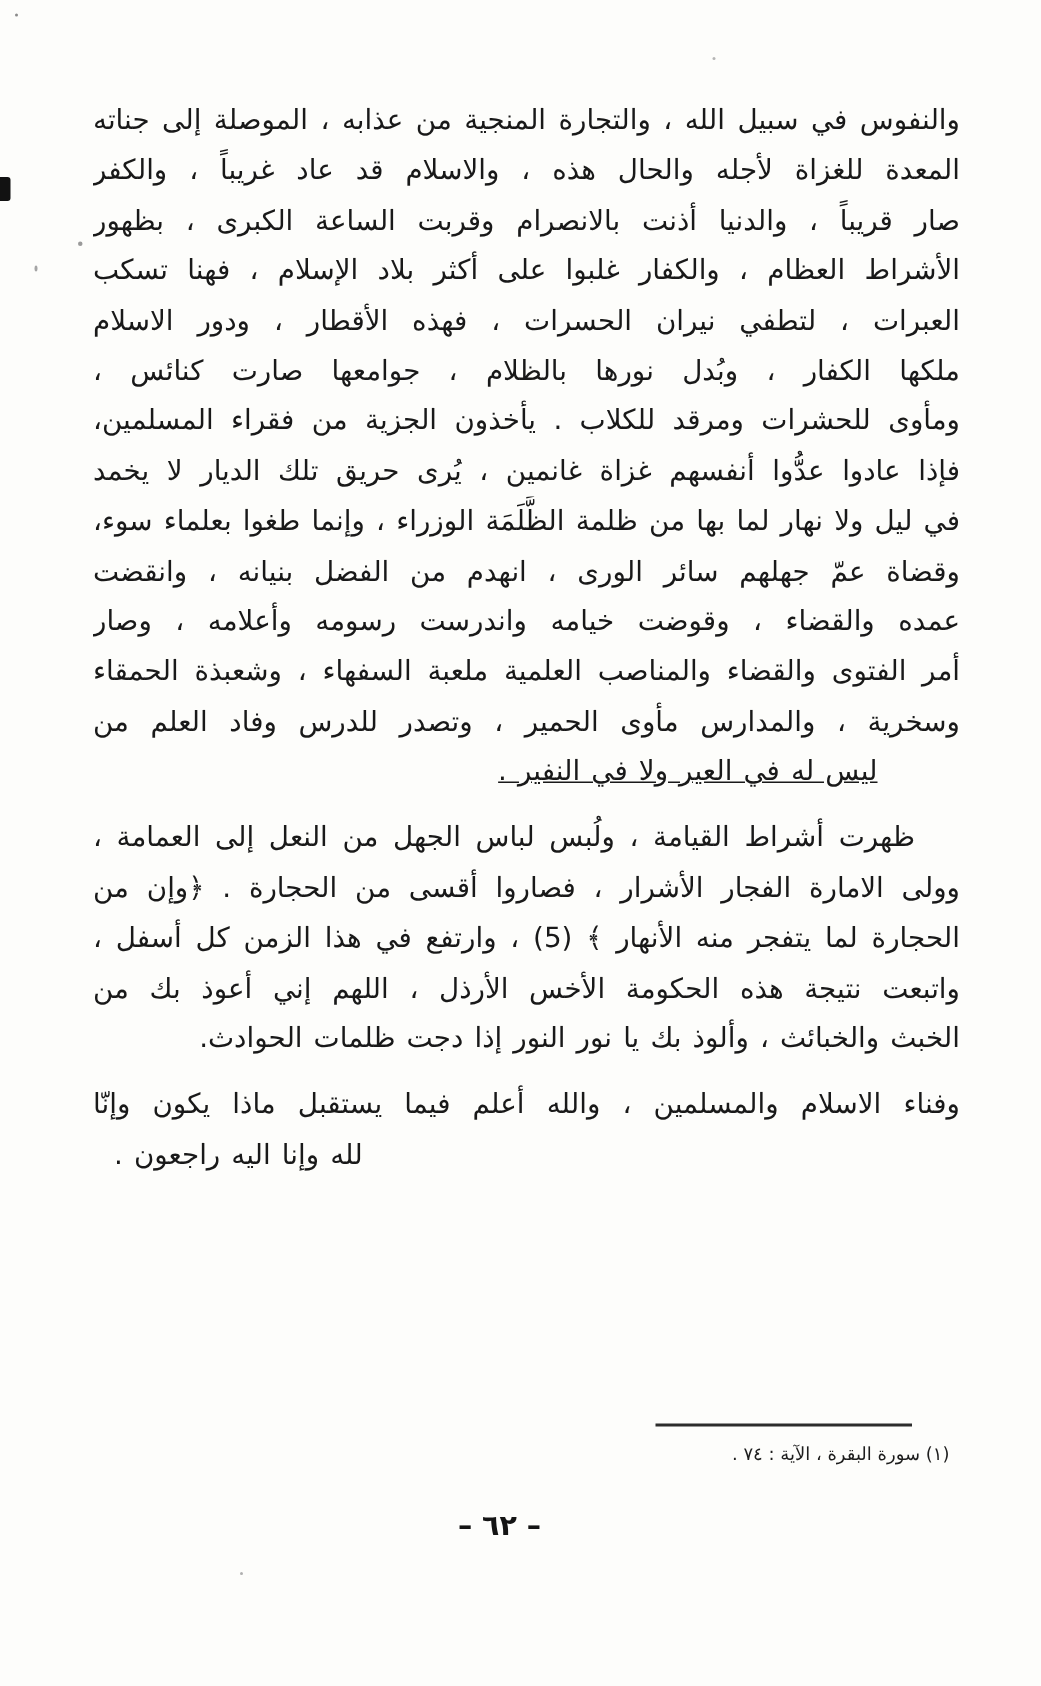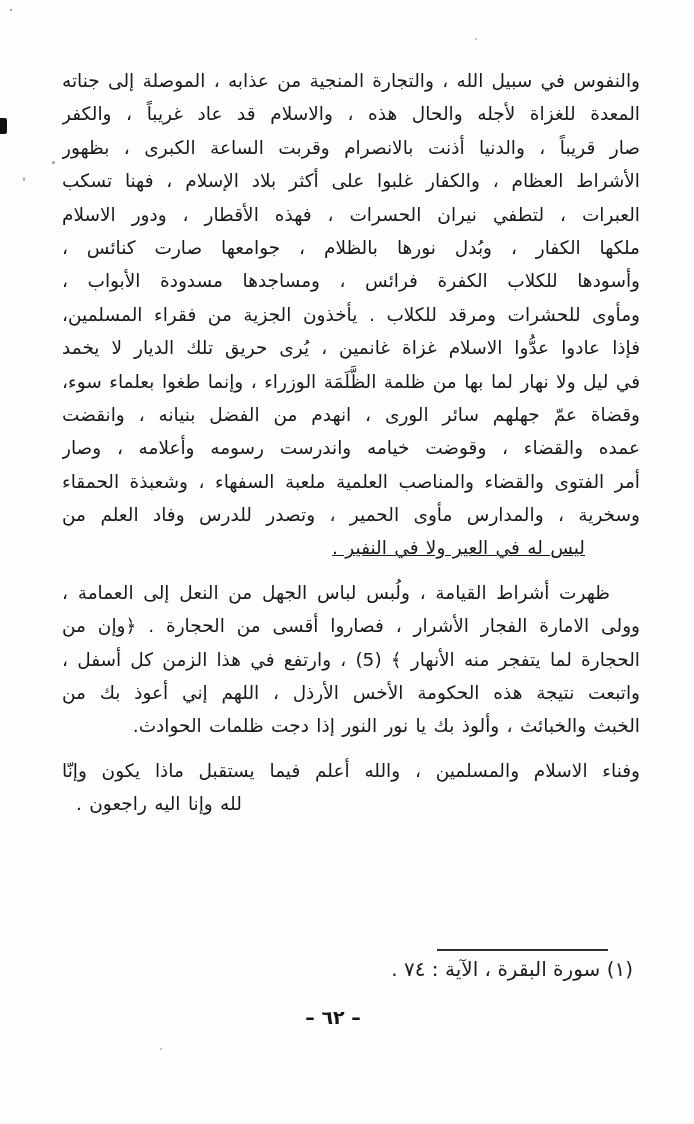--- a/index.html
+++ b/index.html
@@ -48,21 +48,21 @@
     left: 437px;
     width: 171px;
     height: 2px;
     background: #2c2c2c;
   }
   .footnote {
     position: absolute;
     top: 957px;
     right: 61px;
     direction: rtl;
-    font-size: 20px;
+    font-size: 12px;
     line-height: 24px;
     color: #1d1d1d;
   }
   .page-number {
     position: absolute;
     top: 1006px;
     left: 0;
     right: 0;
     text-align: center;
     transform: translateX(-14px);
@@ -93,23 +93,22 @@
 <div class="page">
 
   <div class="text-column" id="text-column">
       <div class="para">
         <div class="line">والنفوس في سبيل الله ، والتجارة المنجية من عذابه ، الموصلة إلى جناته ،</div>
         <div class="line">المعدة للغزاة لأجله والحال هذه ، والاسلام قد عاد غريباً ، والكفر</div>
         <div class="line">صار قريباً ، والدنيا أذنت بالانصرام وقربت الساعة الكبرى ، بظهور</div>
         <div class="line">الأشراط العظام ، والكفار غلبوا على أكثر بلاد الإسلام ، فهنا تسكب</div>
         <div class="line">العبرات ، لتطفي نيران الحسرات ، فهذه الأقطار ، ودور الاسلام</div>
         <div class="line">ملكها الكفار ، وبُدل نورها بالظلام ، جوامعها صارت كنائس ،</div>
-        <div class="line">وأسودها للكلاب الكفرة فرائس ، ومساجدها مسدودة الأبواب ،</div>
         <div class="line">ومأوى للحشرات ومرقد للكلاب . يأخذون الجزية من فقراء المسلمين،</div>
-        <div class="line">فإذا عادوا عدُّوا الاسلام غزاة غانمين ، يُرى حريق تلك الديار لا يخمد</div>
+        <div class="line">فإذا عادوا عدُّوا أنفسهم غزاة غانمين ، يُرى حريق تلك الديار لا يخمد</div>
         <div class="line">في ليل ولا نهار لما بها من ظلمة الظَّلَمَة الوزراء ، وإنما طغوا بعلماء سوء،</div>
         <div class="line">وقضاة عمّ جهلهم سائر الورى ، انهدم من الفضل بنيانه ، وانقضت</div>
         <div class="line">عمده والقضاء ، وقوضت خيامه واندرست رسومه وأعلامه ، وصار</div>
         <div class="line">أمر الفتوى والقضاء والمناصب العلمية ملعبة السفهاء ، وشعبذة الحمقاء</div>
         <div class="line">وسخرية ، والمدارس مأوى الحمير ، وتصدر للدرس وفاد العلم من</div>
         <div class="line align-start" style="padding-right: 55px; text-decoration: underline;">ليس له في العير ولا في النفير .</div>
       </div>
       <div class="para">
         <div class="line" style="padding-right: 30px;">ظهرت أشراط القيامة ، ولُبس لباس الجهل من النعل إلى العمامة ،</div>
         <div class="line">وولى الامارة الفجار الأشرار ، فصاروا أقسى من الحجارة . ﴿وإن من</div>

